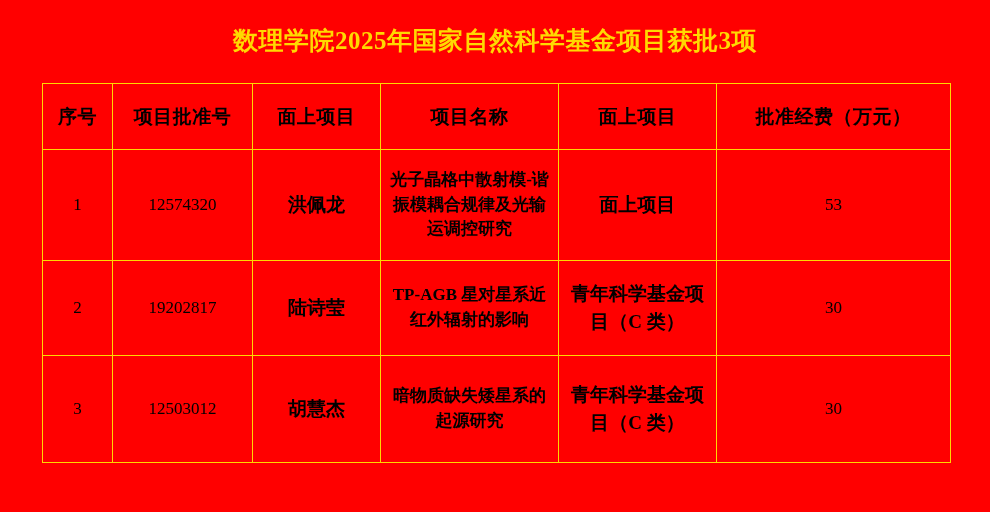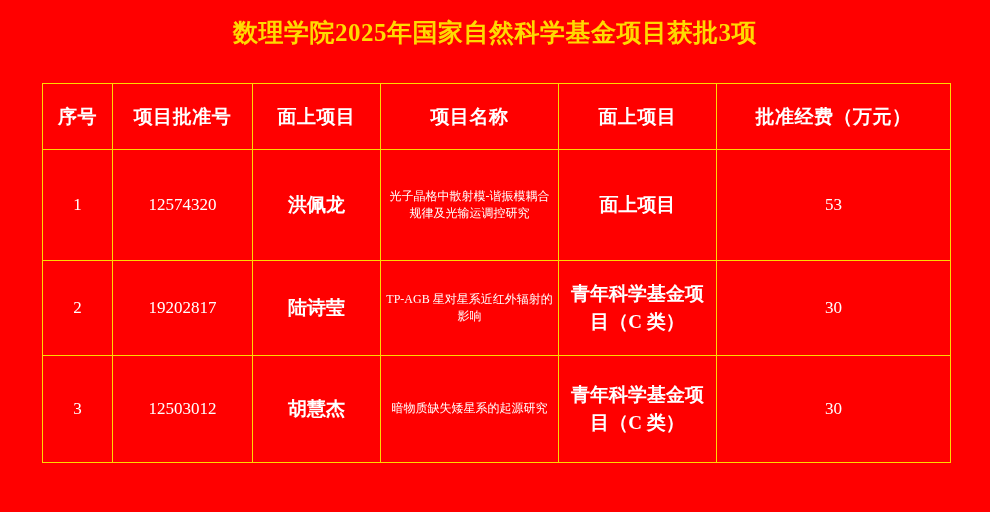--- a/index.html
+++ b/index.html
@@ -15,21 +15,21 @@
   }
   .page {
     position: relative;
     width: 990px;
     height: 512px;
     background: #FF0000;
   }
   .doc-title {
     position: absolute;
     left: 0;
-    top: 16px;
+    top: 24px;
     width: 990px;
     text-align: center;
     color: #FFD900;
     font-size: 25px;
     font-weight: bold;
     letter-spacing: 0.5px;
     font-family: "Liberation Serif", "DejaVu Serif", serif;
     white-space: nowrap;
   }
   .table-wrap {
@@ -41,21 +41,21 @@
   }
   table.grant-table {
     width: 908px;
     height: 374px;
     border-collapse: collapse;
     table-layout: fixed;
   }
   table.grant-table td,
   table.grant-table th {
     border: 1px solid #FFD900;
-    color: #ffffff;
+    color: #000000;
     text-align: center;
     vertical-align: middle;
     padding: 2px 4px;
     background: #FF0000;
   }
   table.grant-table th {
     font-size: 19px;
     font-weight: bold;
     letter-spacing: 0.5px;
     height: 61px;
@@ -72,22 +72,22 @@
     font-weight: normal;
     color: #FFC400;
     font-family: "Liberation Serif", "DejaVu Serif", serif;
   }
   td.c-leader, td.c-type {
     font-size: 19px;
     font-weight: bold;
     color: #FFD900;
   }
   td.c-name {
-    font-size: 12px;
-    font-weight: normal;
+    font-size: 17px;
+    font-weight: bold;
     color: #FFD900;
     line-height: 1.45;
     letter-spacing: 0px;
   }
   td.c-type {
     line-height: 1.45;
   }
   .row-1 { height: 111px; }
   .row-2 { height: 95px; }
   .row-3 { height: 107px; }

